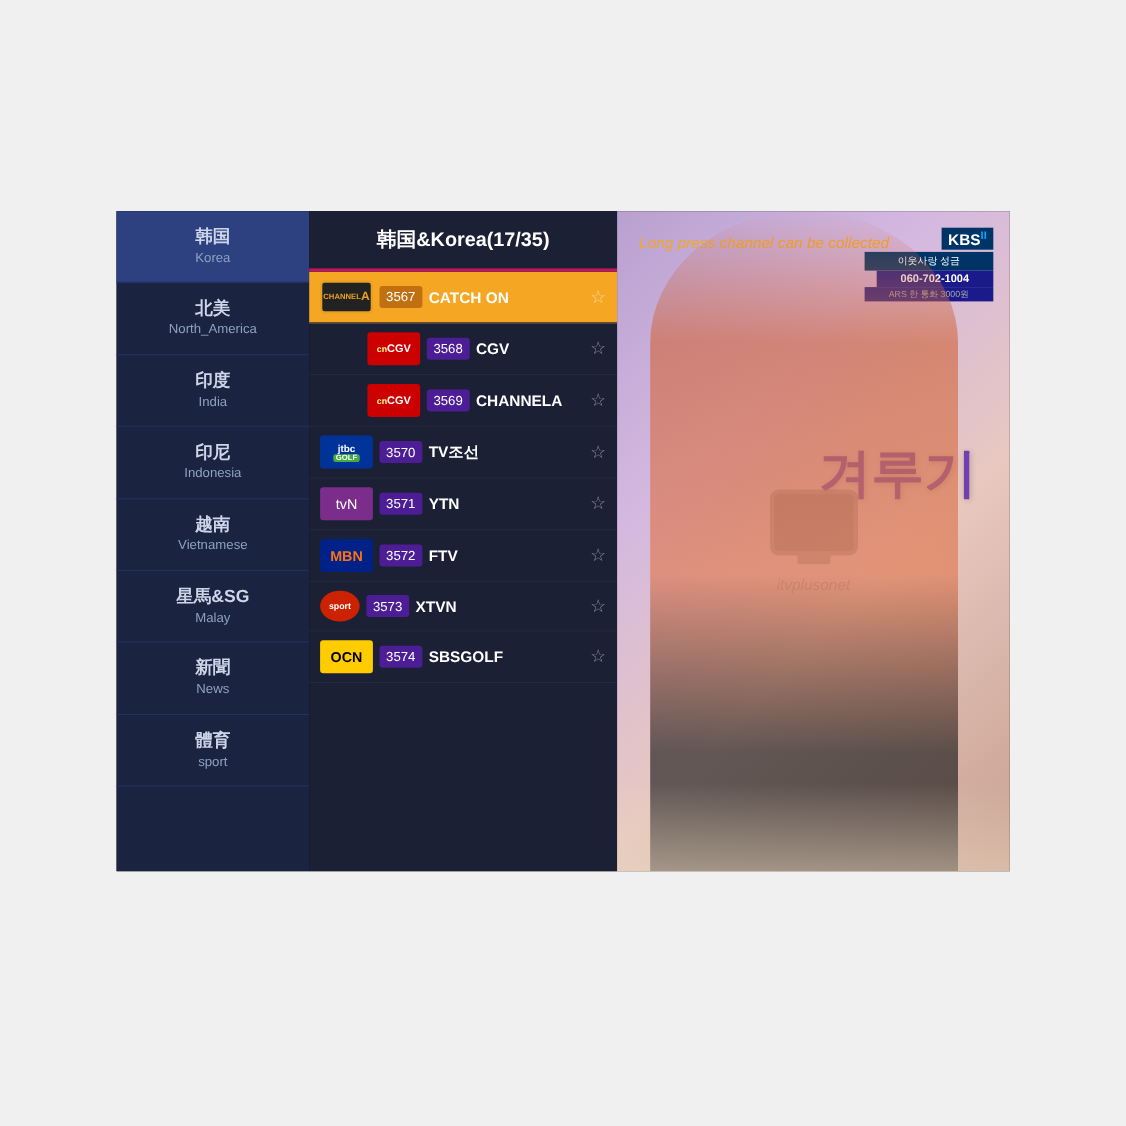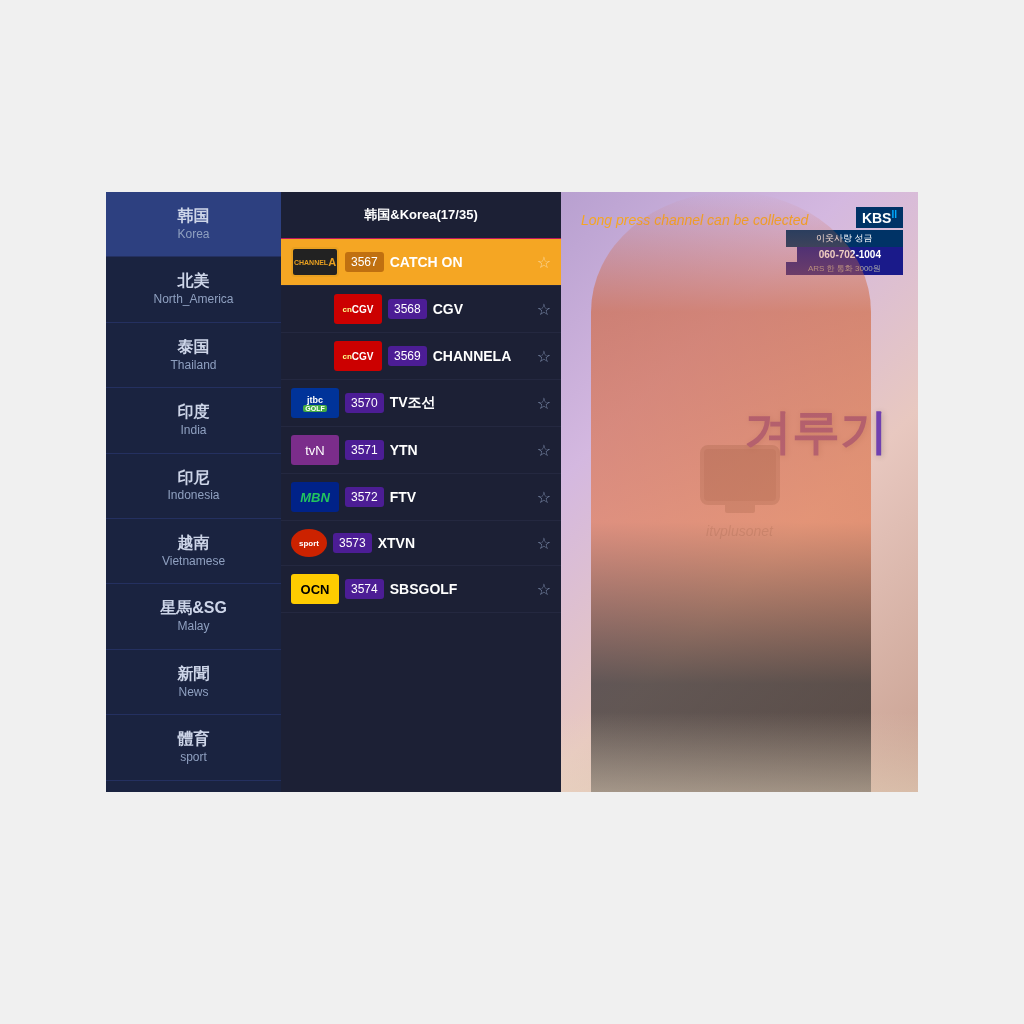--- a/index.html
+++ b/index.html
@@ -46,24 +46,24 @@
     .channel-panel {
       width: 280px;
       background: #1c2035;
       display: flex;
       flex-direction: column;
       flex-shrink: 0;
     }
     .channel-panel-header {
       padding: 14px 10px;
       color: #fff;
-      font-size: 13px;
+      font-size: 18px;
       font-weight: bold;
       background: #1c2035;
-      border-bottom: 1px solid #be185d;
+      border-bottom: 3px solid #be185d;
       text-align: center;
     }
     .channel-list {
       flex: 1;
       overflow: hidden;
     }
     .channel-item {
       display: flex;
       align-items: center;
       padding: 8px 10px;
@@ -230,24 +230,20 @@
   <div class="sidebar">
     <div class="sidebar-item active">
       <div class="zh">韩国</div>
       <div class="en">Korea</div>
     </div>
     <div class="sidebar-item">
       <div class="zh">北美</div>
       <div class="en">North_America</div>
     </div>
     <div class="sidebar-item">
-      <div class="zh">泰国</div>
-      <div class="en">Thailand</div>
-    </div>
-    <div class="sidebar-item">
       <div class="zh">印度</div>
       <div class="en">India</div>
     </div>
     <div class="sidebar-item">
       <div class="zh">印尼</div>
       <div class="en">Indonesia</div>
     </div>
     <div class="sidebar-item">
       <div class="zh">越南</div>
       <div class="en">Vietnamese</div>
@@ -316,21 +312,21 @@
       <div class="channel-item">
         <div class="channel-logo" style="background:#7b2d8b; color:#fff; font-size:13px; font-weight:400; border-radius:3px; display:flex; align-items:center; justify-content:center;">
           tvN
         </div>
         <div class="channel-num">3571</div>
         <div class="channel-name">YTN</div>
         <div class="star-icon">☆</div>
       </div>
 
       <div class="channel-item">
-        <div class="channel-logo" style="background:#002288; color:#22c55e; font-size:13px; font-weight:900; border-radius:3px; display:flex; align-items:center; justify-content:center;font-style:italic;">
+        <div class="channel-logo" style="background:#002288; color:#f97316; font-size:13px; font-weight:900; border-radius:3px; display:flex; align-items:center; justify-content:center;">
           MBN
         </div>
         <div class="channel-num">3572</div>
         <div class="channel-name">FTV</div>
         <div class="star-icon">☆</div>
       </div>
 
       <div class="channel-item">
         <div class="channel-logo" style="background:#cc2200; color:#fff; font-size:8px; font-weight:bold; border-radius:50%; display:flex; align-items:center; justify-content:center; width:36px; height:28px;">
           sport

